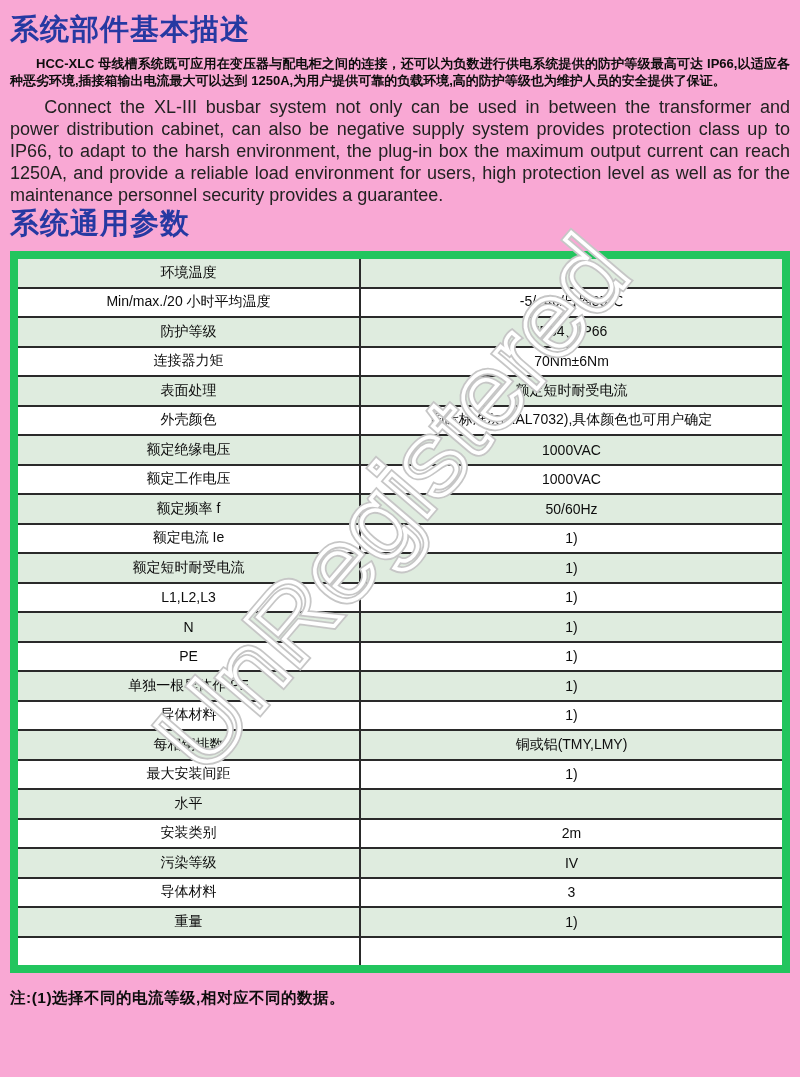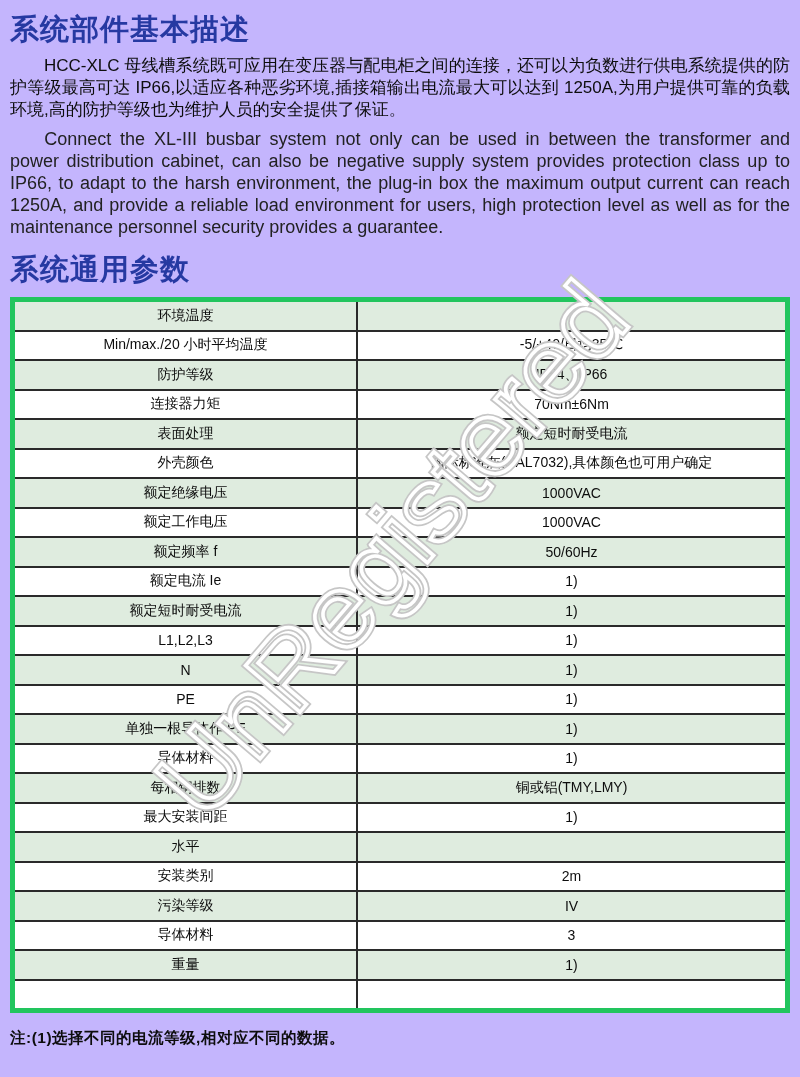--- a/index.html
+++ b/index.html
@@ -1,59 +1,59 @@
 <!DOCTYPE html>
 <html><head>
 <meta charset="utf-8">
 <style>
   html, body { margin: 0; padding: 0; background: #ffffff; }
   .page {
     position: relative;
     width: 800px;
     height: 1077px;
-    background: #c4b5fd;
+    background: #f9a8d4;
     font-family: "Liberation Sans", "DejaVu Sans", sans-serif;
     color: #111;
     overflow: hidden;
     box-sizing: border-box;
     padding: 8px 10px 0 10px;
   }
   .sec-title {
     margin: 4px 0 0 0;
     font-size: 29px;
     line-height: 34px;
     font-weight: bold;
     color: #2639a2;
     letter-spacing: 1px;
   }
   .para-zh {
     margin: 9px 0 0 0;
-    font-size: 17px;
-    line-height: 22px;
-    font-weight: normal;
+    font-size: 13px;
+    line-height: 17px;
+    font-weight: bold;
     color: #0d0d0d;
     text-align: justify;
     text-indent: 2em;
   }
   .para-en {
     margin: 7px 0 0 0;
     font-size: 18px;
     line-height: 22px;
     font-weight: normal;
     color: #222;
     text-align: justify;
     text-indent: 1.9em;
   }
-  .sec-title.second { margin-top: 14px; }
+  .sec-title.second { margin-top: 0; }
   .table-wrap { position: relative; margin-top: 11px; width: 780px; }
   table.params {
     width: 780px;
     border-collapse: collapse;
     table-layout: fixed;
-    border: 5px solid #22c55e;
+    border: 8px solid #22c55e;
   }
   table.params td {
     border: 2px solid #2a2a2a;
     height: 27.5px;
     padding: 0 8px;
     text-align: center;
     vertical-align: middle;
     font-size: 14px;
     color: #0d0d0d;
     white-space: nowrap;

